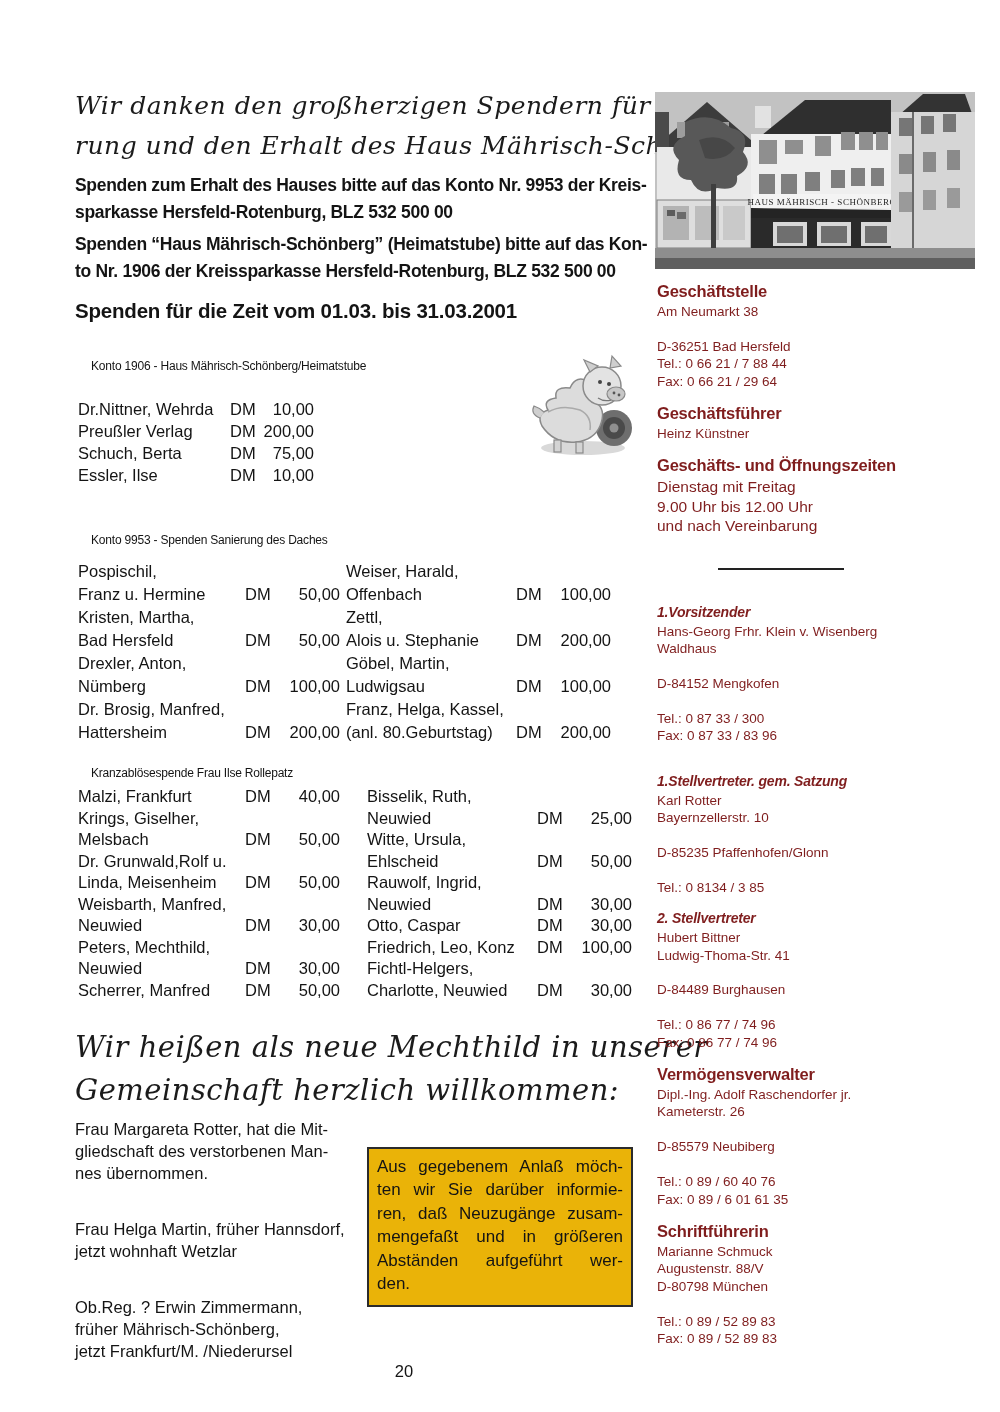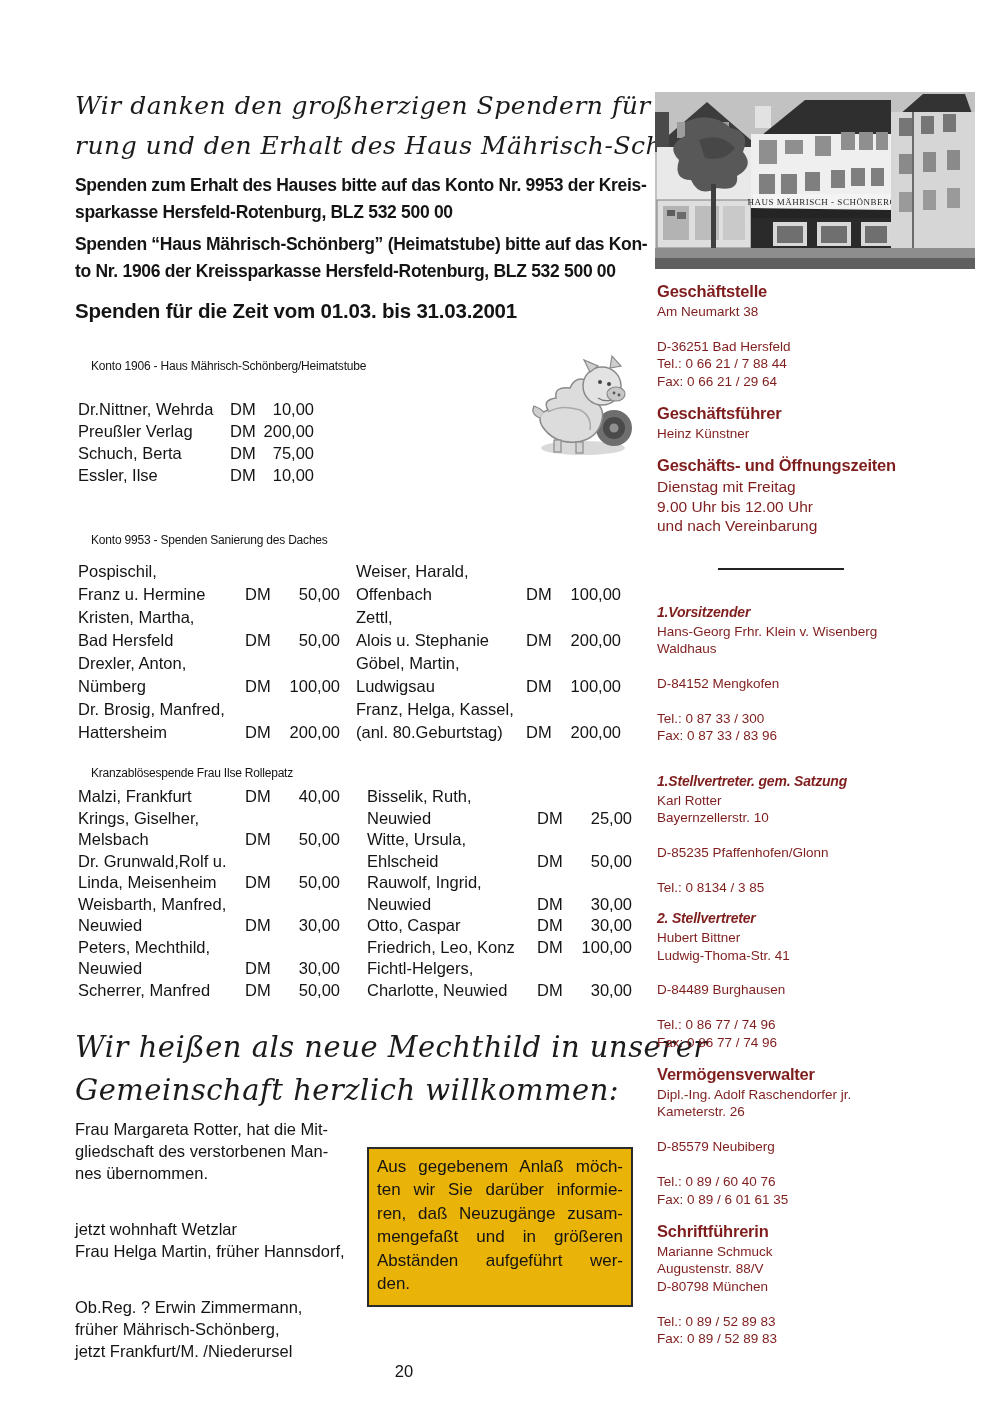--- a/index.html
+++ b/index.html
@@ -24,21 +24,21 @@
   .kranz-title{top:750px;}
   
   .donor-table{position:absolute;font-size:16.5px;}
   .dline{position:relative;white-space:nowrap;}
   .dline .dm{position:absolute;}
   .dline .amt{position:absolute;right:0;text-align:left;}
   #t1906{left:78px;top:400px;width:236px;}
   #t1906 .dline{height:22px;}
   #t1906 .dm{left:152px;}
   #t9953L{left:78px;top:562px;width:262px;}
-  #t9953R{left:356px;top:562px;width:265px;}
+  #t9953R{left:346px;top:562px;width:265px;}
   #t9953L .dline,#t9953R .dline{height:23px;}
   #t9953L .dm{left:167px;}
   #t9953R .dm{left:170px;}
   #kranzL{left:78px;top:787px;width:262px;}
   #kranzR{left:367px;top:787px;width:265px;}
   #kranzL .dline,#kranzR .dline{height:21.5px;}
   #kranzL .dm{left:167px;}
   #kranzR .dm{left:170px;}
   
   .member-paras{position:absolute;left:75px;top:1118px;width:290px;font-size:16.5px;line-height:22px;}
@@ -173,22 +173,22 @@
     <div>Gemeinschaft herzlich willkommen:</div>
   </div>
 
   <div class="member-paras" id="memberParas">
       <div class="mp">
         <div class="mp-line">Frau Margareta Rotter, hat die Mit-</div>
         <div class="mp-line">gliedschaft des verstorbenen Man-</div>
         <div class="mp-line">nes übernommen.</div>
       </div>
       <div class="mp">
+        <div class="mp-line">Frau Helga Martin, früher Hannsdorf,</div>
         <div class="mp-line">jetzt wohnhaft Wetzlar</div>
-        <div class="mp-line">Frau Helga Martin, früher Hannsdorf,</div>
       </div>
       <div class="mp">
         <div class="mp-line">Ob.Reg. ? Erwin Zimmermann,</div>
         <div class="mp-line">früher Mährisch-Schönberg,</div>
         <div class="mp-line">jetzt Frankfurt/M. /Niederursel</div>
       </div>
     </div>
 
   <div class="notice-box" id="noticeBox">
       <div class="jline">Aus gegebenem Anlaß möch-</div>

